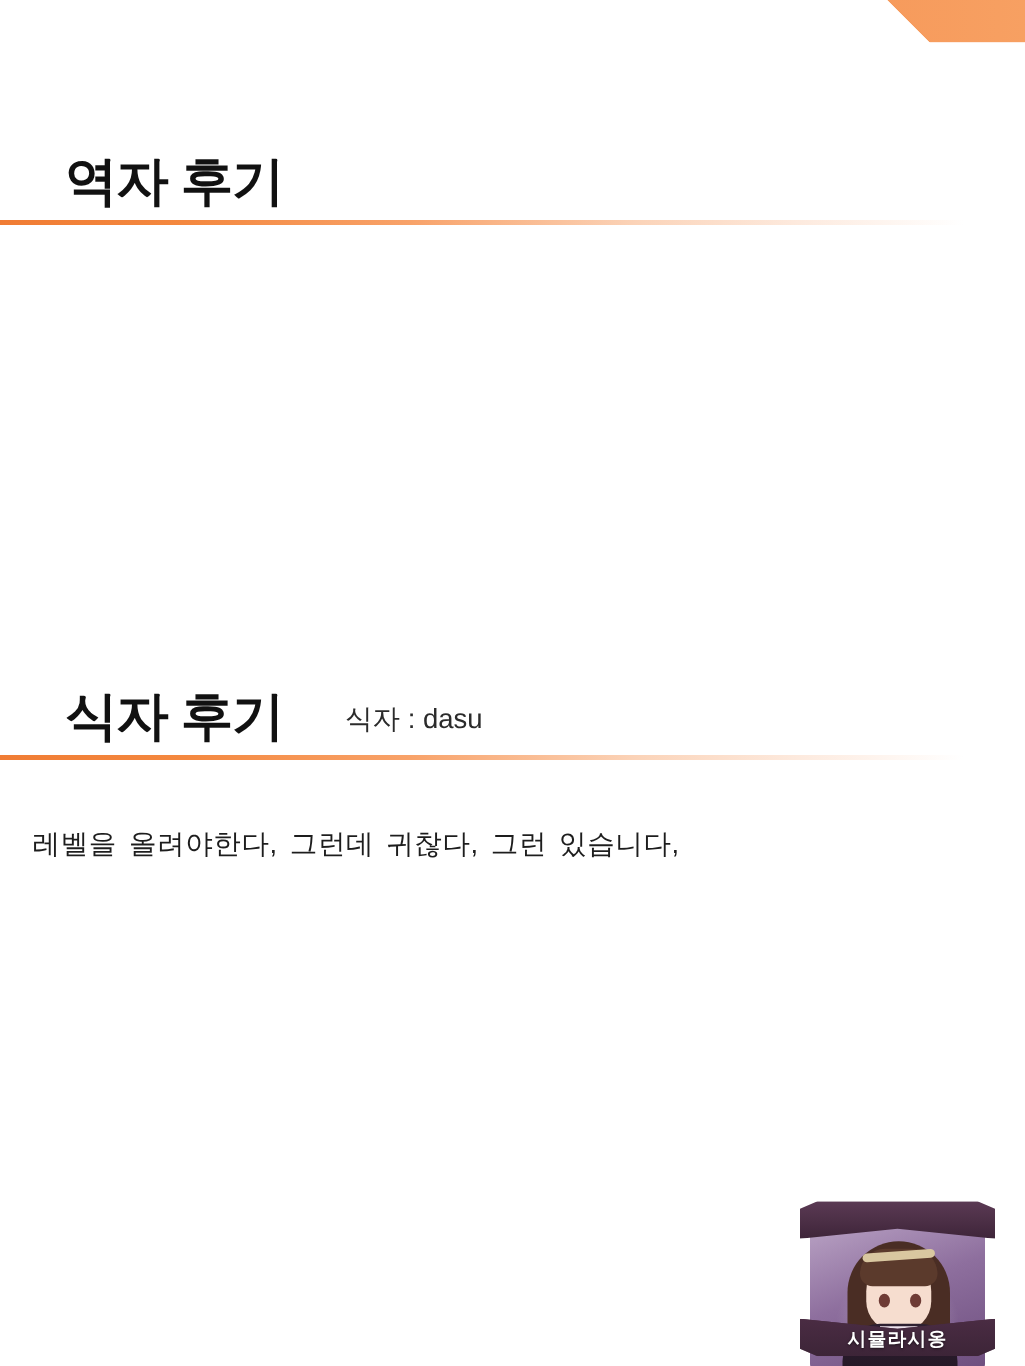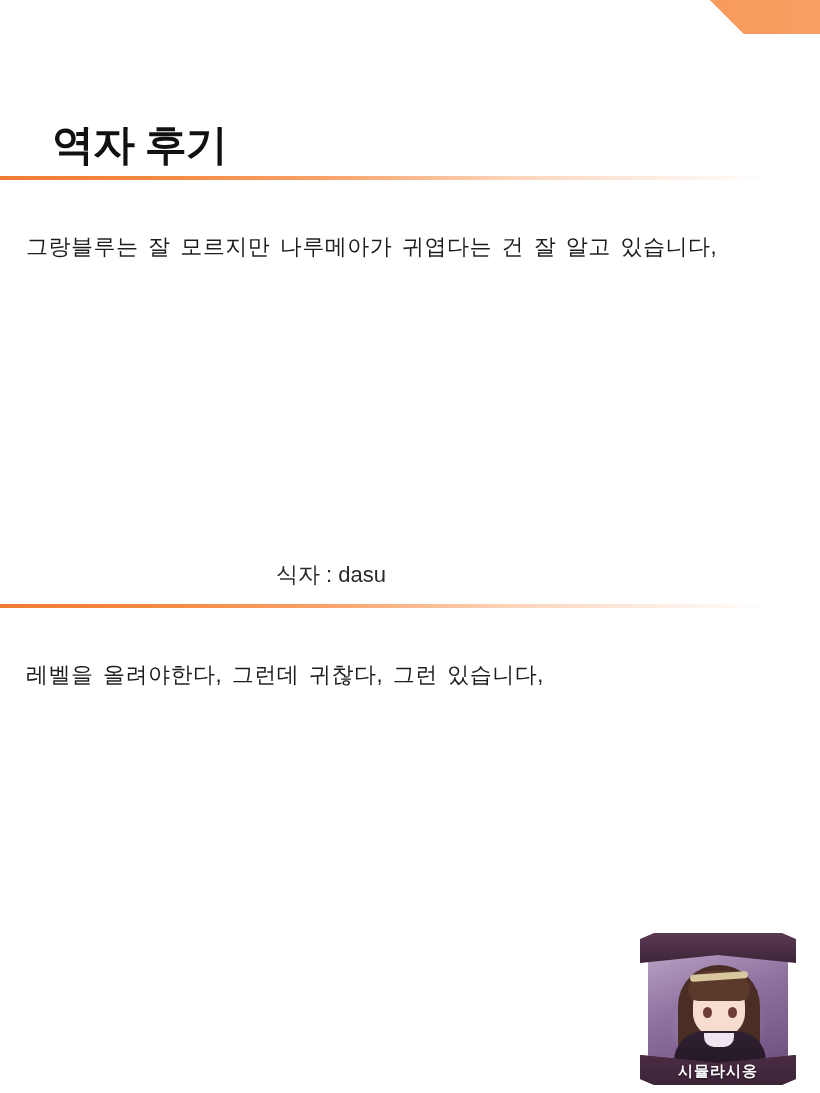--- a/index.html
+++ b/index.html
@@ -94,21 +94,21 @@
 
   #credit-translator { left: 288px; }
   #credit-typesetter { left: 276px; }
 
   
   .watermark {
     position: absolute;
     right: 18px;
     bottom: 8px;
     width: 168px;
-    height: 152px;
+    height: 124px;
   }
   .wm-banner-top, .wm-banner-bottom {
     position: absolute;
     left: 6px;
     width: 156px;
     height: 30px;
     background: #4d3046;
   }
   .wm-banner-top {
     top: 0;
@@ -204,25 +204,25 @@
 
 <div class="top-ribbon">
   <div class="top-ribbon-inner"></div>
 </div>
 
 <div class="section" id="section-translator">
   <div class="section-header">
     <div class="section-title">역자 후기</div>
   </div>
   <div class="rule"></div>
-  <div class="section-body">그랑블루는 잘 모르지만 나루메아가 귀엽다는 건 잘 알고 있습니다,</div>
 </div>
 
 <div class="section" id="section-typesetter">
   <div class="section-header">
+    <div class="section-title">식자 후기</div>
     <div class="section-credit" id="credit-typesetter">식자 : dasu</div>
   </div>
   <div class="rule"></div>
   <div class="section-body">레벨을 올려야한다, 그런데 귀찮다, 그런 있습니다,</div>
 </div>
 
 <div class="watermark">
   <div class="wm-art">
     <div class="wm-hair-back"></div>
     <div class="wm-face"></div>

